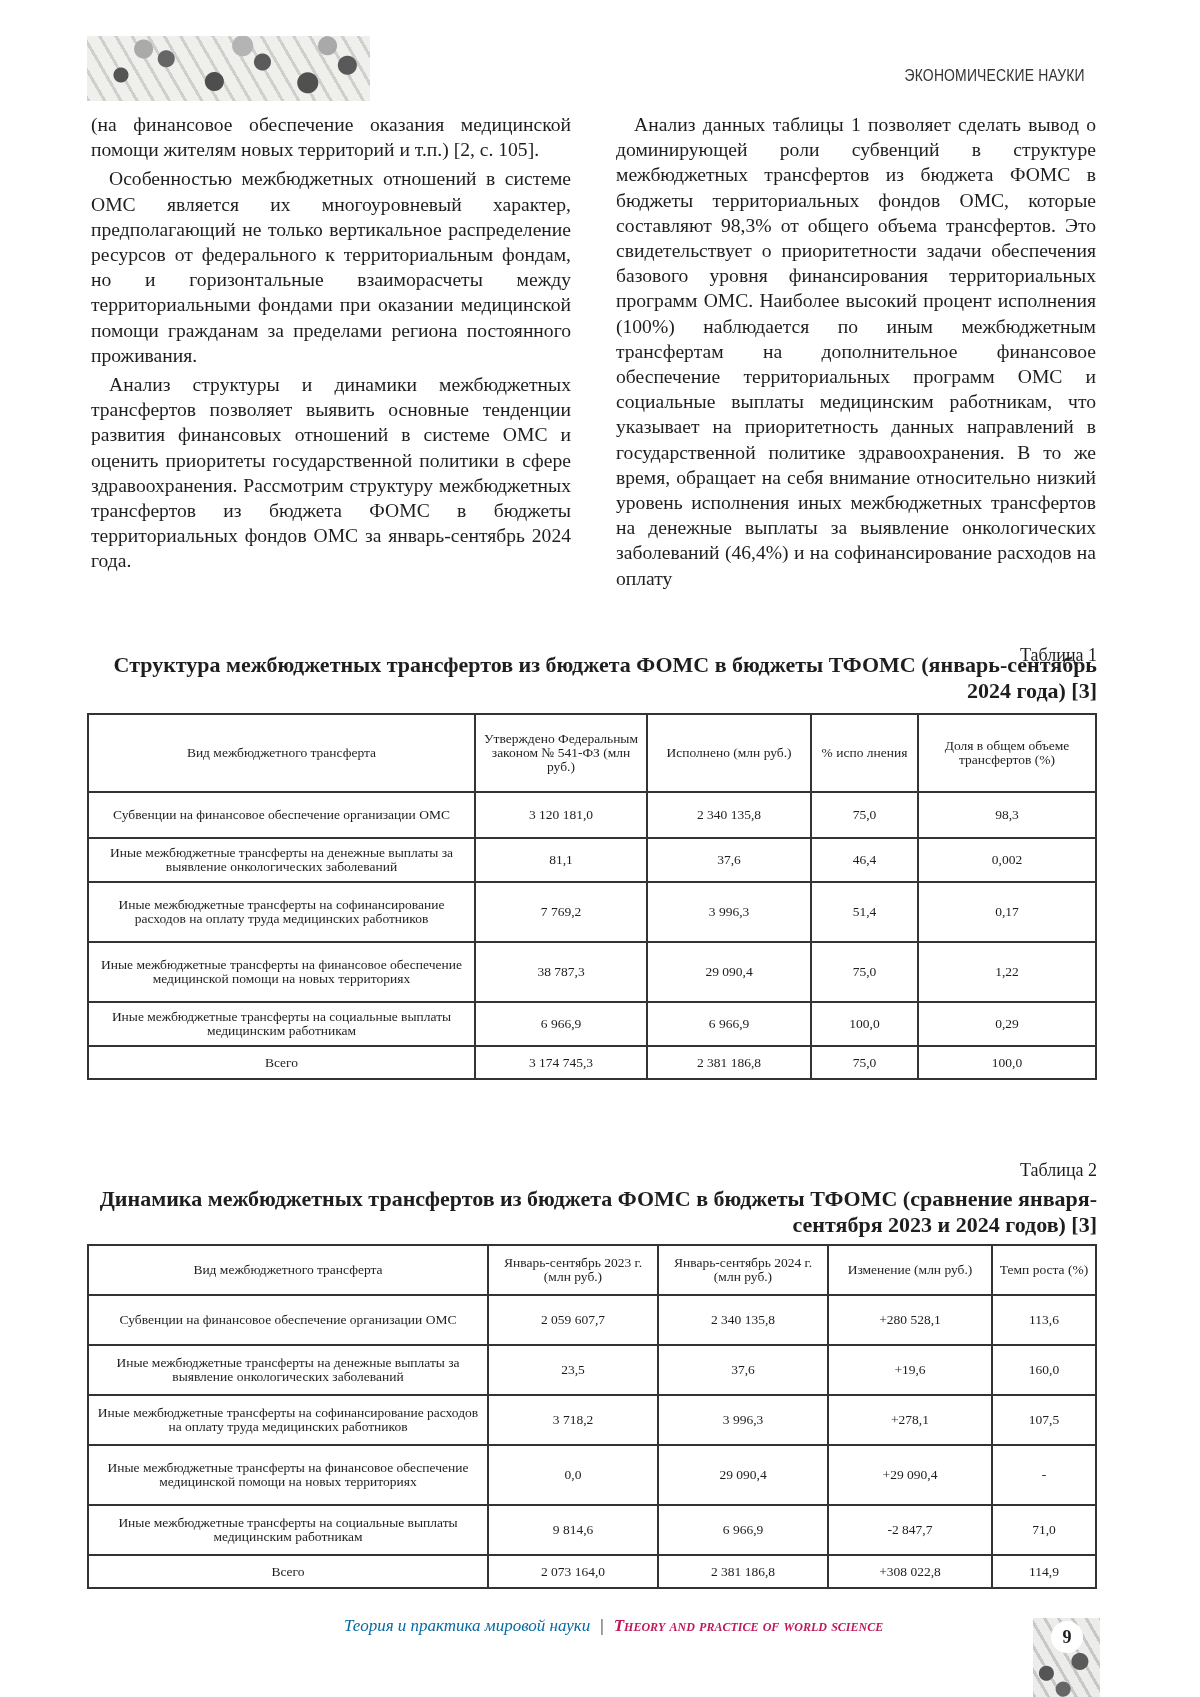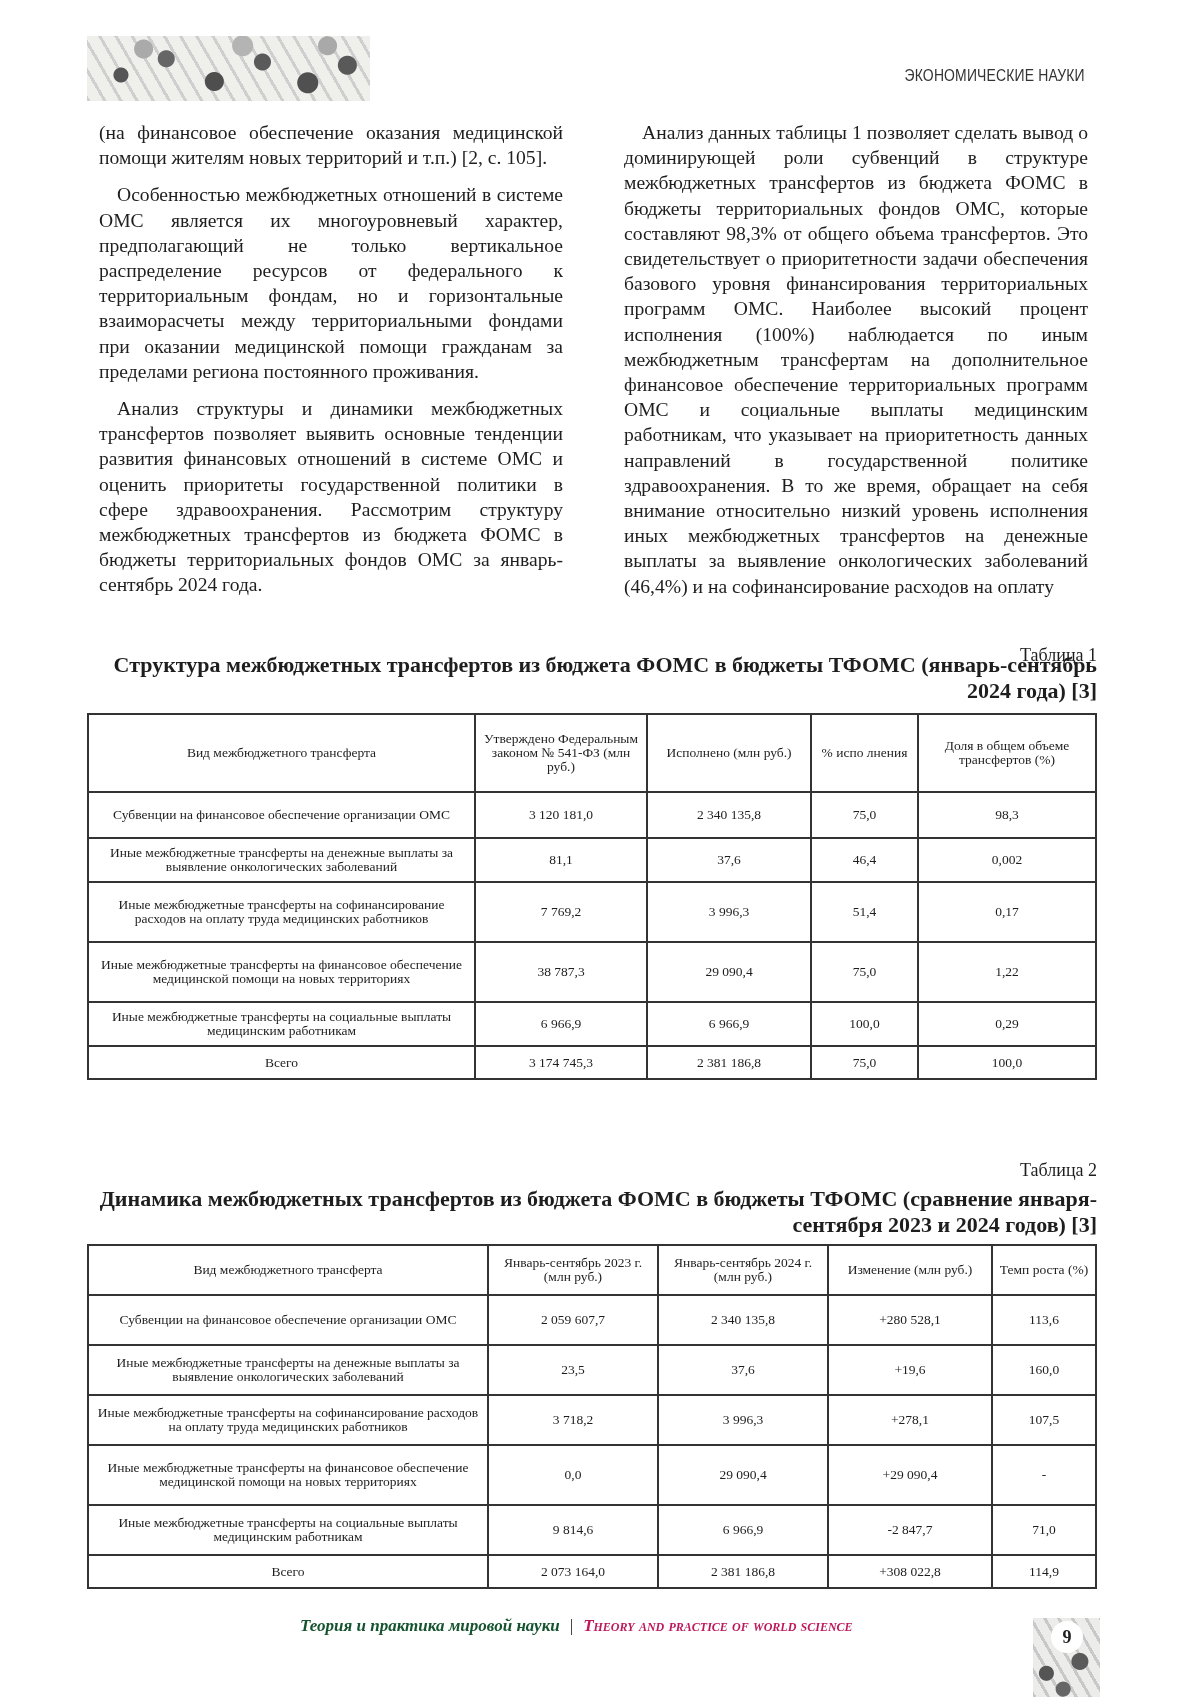--- a/index.html
+++ b/index.html
@@ -17,39 +17,39 @@
       radial-gradient(circle at 55% 15%, #b4b4b4 0 10px, transparent 11px),
       radial-gradient(circle at 85% 15%, #a9a9a9 0 9px, transparent 10px),
       repeating-linear-gradient(60deg, #cfcfcf 0 3px, #efefeb 3px 14px),
       #e9e9e4; }
   .header-title { position: absolute; right: 115px; top: 66px; font-family: "Liberation Sans", sans-serif;
     font-size: 17px; letter-spacing: 0.2px; color: #333; transform: scaleX(0.82); transform-origin: right; }
   .col { position: absolute; top: 108px; width: 488px; font-size: 19.6px; line-height: 25.2px;
     text-align: justify; }
   .col.left { left: 87px; }
   .col.right { left: 612px; }
-  .col p { margin: 12px; text-indent: 0; }
+  .col p { margin: 4px; text-indent: 0; }
   .col p.ind { text-indent: 18px; }
   .tbl-label { position: absolute; right: 103px; font-size: 18px; }
   .tbl-title { position: absolute; left: 87px; width: 1010px; text-align: right; font-weight: bold;
     font-size: 22px; line-height: 26px; }
   table { position: absolute; left: 87px; width: 1010px; border-collapse: collapse;
     font-size: 13.5px; line-height: 14px; }
   td, th { border: 2px solid #333; text-align: center; vertical-align: middle; font-weight: normal;
     padding: 2px 6px; }
   #t1 { top: 713px; }
   #t1 th { height: 72px; text-align: center; }
   #t1 tr.r2 td { height: 38px; } #t1 tr.r3 td { height: 54px; } #t1 tr.r1 td { height: 40px; }
   #t1 tr.rt td { height: 27px; }
   #t2 { top: 1244px; }
   #t2 th { height: 44px; }
   #t2 td { height: 44px; }
   #t2 tr.r3 td { height: 54px; } #t2 tr.rt td { height: 27px; }
   .footer { position: absolute; top: 1616px; left: 300px; font-size: 17px; }
-  .footer .ru { font-style: italic; font-weight: bold; color: #14532d; }
+  .footer .ru { font-style: italic; font-weight: normal; color: #0369a1; margin-left: 44px; }
   .footer .sep { margin: 0 10px; }
   .footer .en { font-style: italic; font-weight: bold; font-variant: small-caps; color: #be185d; }
   .page-tab { position: absolute; left: 1033px; top: 1618px; width: 67px; height: 79px;
     background:
       radial-gradient(circle at 20% 70%, #555 0 7px, transparent 8px),
       radial-gradient(circle at 70% 55%, #5a5a5a 0 8px, transparent 9px),
       radial-gradient(circle at 45% 90%, #666 0 7px, transparent 8px),
       repeating-linear-gradient(60deg, #c8c8c8 0 3px, #ececea 3px 12px); }
   .page-num { position: absolute; left: 1051px; top: 1621px; width: 32px; height: 32px; border-radius: 50%;
     background: #fff; text-align: center; line-height: 32px; font-weight: bold; font-size: 18px; }

